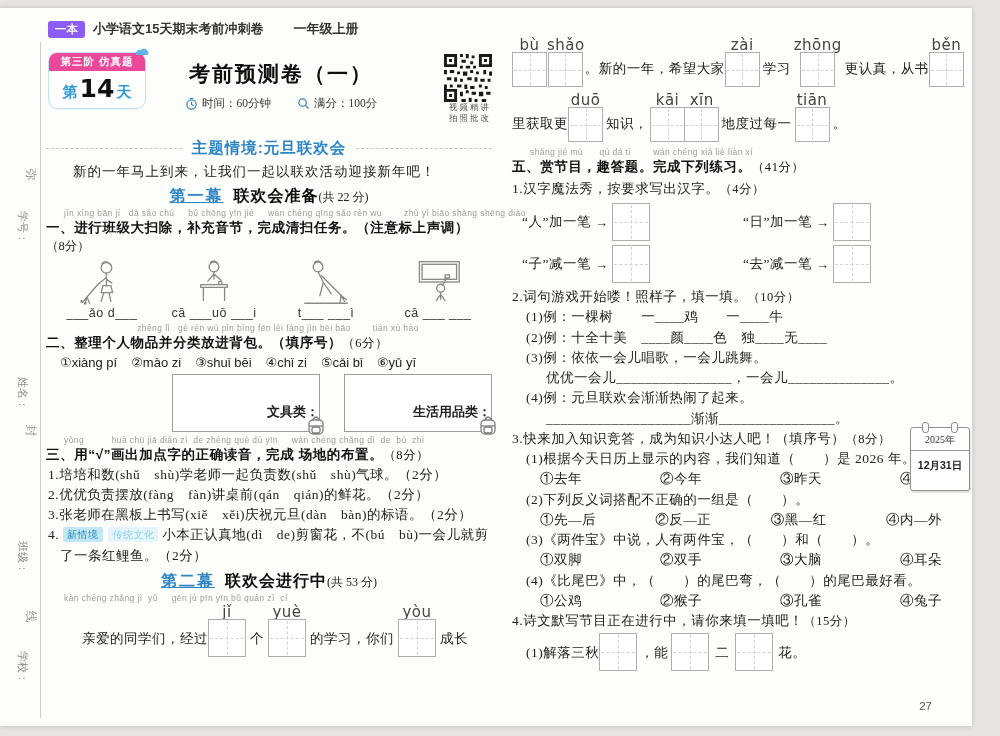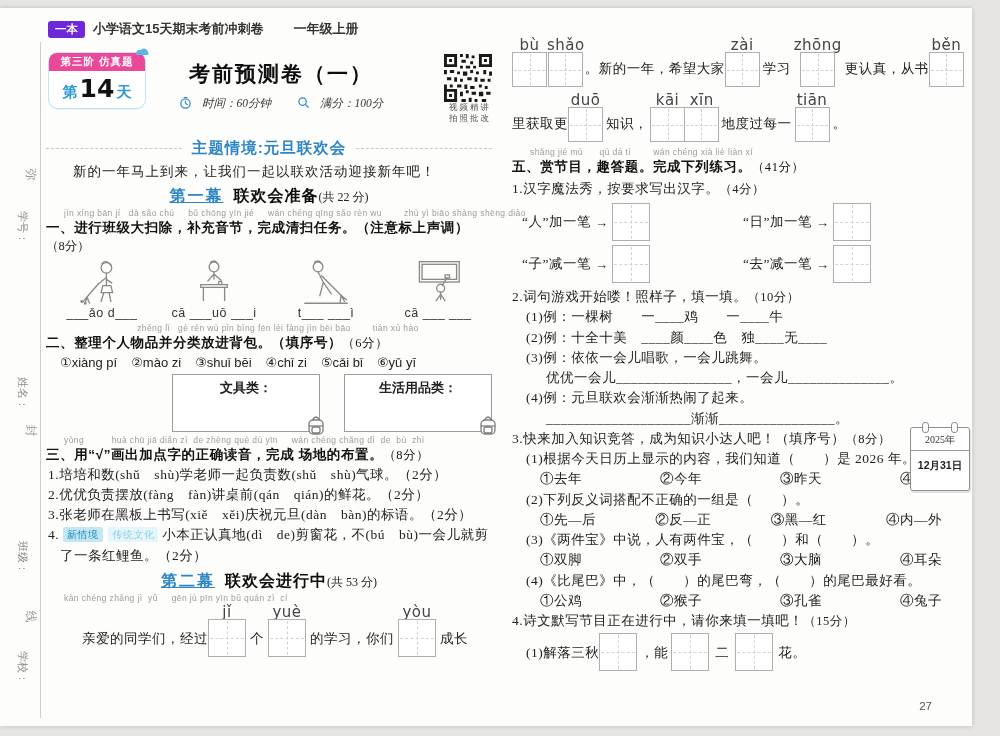--- a/index.html
+++ b/index.html
@@ -6,41 +6,41 @@
   .canvas{position:relative;width:1000px;height:736px;background:#e7e5e1;overflow:hidden;
           font-family:"Liberation Sans","DejaVu Sans",sans-serif;color:#222;}
   .paper{position:absolute;left:0;top:8px;width:972px;height:718px;background:#fdfdfb;
          box-shadow:0 0 5px rgba(0,0,0,.18);}
   
   .seal-line{position:absolute;left:40px;top:34px;bottom:8px;border-left:1px solid #cfcdc9;}
   .seal-label{position:absolute;font-size:11px;color:#8a8a8a;transform:rotate(90deg);white-space:nowrap;}
   .seal-char{position:absolute;font-size:12px;color:#9a9a9a;transform:rotate(90deg);}
   
   .top-header{position:absolute;left:48px;top:12px;display:flex;align-items:center;gap:8px;}
-  .logo-badge{background:#6d28d9;color:#fff;font-weight:bold;font-size:11.5px;padding:1px 7px;border-radius:3px;}
+  .logo-badge{background:#8b5cf6;color:#fff;font-weight:bold;font-size:11.5px;padding:1px 7px;border-radius:3px;}
   .series-title{font-weight:bold;font-size:13px;color:#333;}
   .volume{font-weight:bold;font-size:13px;color:#333;margin-left:22px;}
   
   .col-left{position:absolute;left:46px;top:40px;width:446px;}
   .col-right{position:absolute;left:512px;top:28px;width:452px;}
   
   .title-block{position:relative;height:84px;}
   .day-badge{position:absolute;left:2px;top:4px;width:96px;border:1.5px solid #bfe3f2;border-radius:10px;
              background:#fff;text-align:center;box-shadow:0 1px 0 #e8f4fa;}
   .badge-top{background:#ec4899;color:#fff;font-weight:bold;font-size:10.5px;letter-spacing:1px;
              border-radius:8px 8px 0 0;padding:2px 0;}
   .badge-bottom{padding:3px 0 5px;}
   .badge-bottom .zi{color:#2e9bd6;font-weight:bold;font-size:15px;}
   .badge-bottom .num{color:#111;font-weight:bold;font-size:25px;font-family:"DejaVu Sans",sans-serif;padding:0 2px;}
   .badge-cloud{position:absolute;right:-6px;top:-7px;}
   .paper-title{position:absolute;left:110px;top:12px;width:250px;text-align:center;}
   .paper-title h1{margin:0;font-size:21px;letter-spacing:2px;color:#0d0d0d;}
   .meta{margin-top:8px;display:flex;justify-content:center;gap:26px;font-size:11.5px;color:#333;
         font-family:"Liberation Serif","DejaVu Serif",serif;}
-  .meta .m-item{display:flex;align-items:flex-start;gap:10px;font-style:italic;}
+  .meta .m-item{display:flex;align-items:center;gap:4px;}
   .qr-block{position:absolute;right:-4px;top:6px;width:52px;text-align:center;}
   .qr-caption{font-size:8.5px;color:#555;letter-spacing:2px;line-height:1.25;font-family:"Liberation Serif",serif;}
   
   .banner{display:flex;align-items:center;gap:10px;margin:6px 0 4px;}
   .banner .dash{flex:1;border-top:1px dashed #c8c8c8;height:0;}
   .banner .text{color:#2e86c7;font-weight:bold;font-size:15.5px;letter-spacing:1px;}
   .intro{font-family:"Liberation Serif","DejaVu Serif",serif;font-size:13.5px;text-indent:2em;
          margin:4px 0 2px;letter-spacing:1px;}
   .act{ text-align:center;margin:5px 0 2px;}
   .act .label{color:#2e86c7;font-weight:bold;font-size:16px;letter-spacing:2px;margin-right:10px;text-decoration:underline;}
@@ -52,21 +52,21 @@
   .sc-normal{font-family:"Liberation Serif","DejaVu Serif",serif;font-weight:normal;font-size:12.5px;}
   .kai{font-family:"Liberation Serif","DejaVu Serif",serif;font-size:13.5px;color:#222;letter-spacing:.5px;line-height:1.5;}
   
   .pic-row{display:flex;justify-content:space-between;padding:2px 4px 0 6px;margin-top:2px;}
   .pic-item{display:flex;flex-direction:column;align-items:center;width:100px;}
   .blank-text{font-size:12.5px;letter-spacing:.5px;color:#333;margin-top:1px;white-space:nowrap;}
   
   .opt-row{display:flex;gap:14px;margin:2px 0 4px 14px;font-size:13px;}
   .cat-row{display:flex;gap:24px;margin:4px 0 4px 126px;}
   .cat-box{width:148px;height:56px;border:1px solid #9c9c9c;position:relative;background:#fff;}
-  .cat-label{text-align:center;font-family:"Liberation Serif",serif;font-weight:bold;font-size:13px;padding-top:4px;}
+  .cat-label{text-align:right;font-family:"Liberation Serif",serif;font-weight:bold;font-size:13px;padding-top:4px;margin-top:24px;}
   .cat-box svg{position:absolute;right:-7px;bottom:-5px;}
   
   .q3-item{margin-left:2px;}
   .chip1{display:inline-block;background:#c2e8f4;color:#1f86b8;font-size:10px;padding:0 4px;border-radius:2px;
          font-family:"Liberation Sans",sans-serif;vertical-align:1px;}
   .chip2{display:inline-block;background:#e4f5fb;color:#8ccfe6;font-size:10px;padding:0 4px;border-radius:2px;
          font-family:"Liberation Sans",sans-serif;vertical-align:1px;margin-left:2px;}
   
   .boxed{display:inline-flex;flex-direction:column;align-items:center;}
   .boxed .py{font-size:15px;color:#444;height:14px;line-height:14px;font-family:"DejaVu Sans",sans-serif;}

